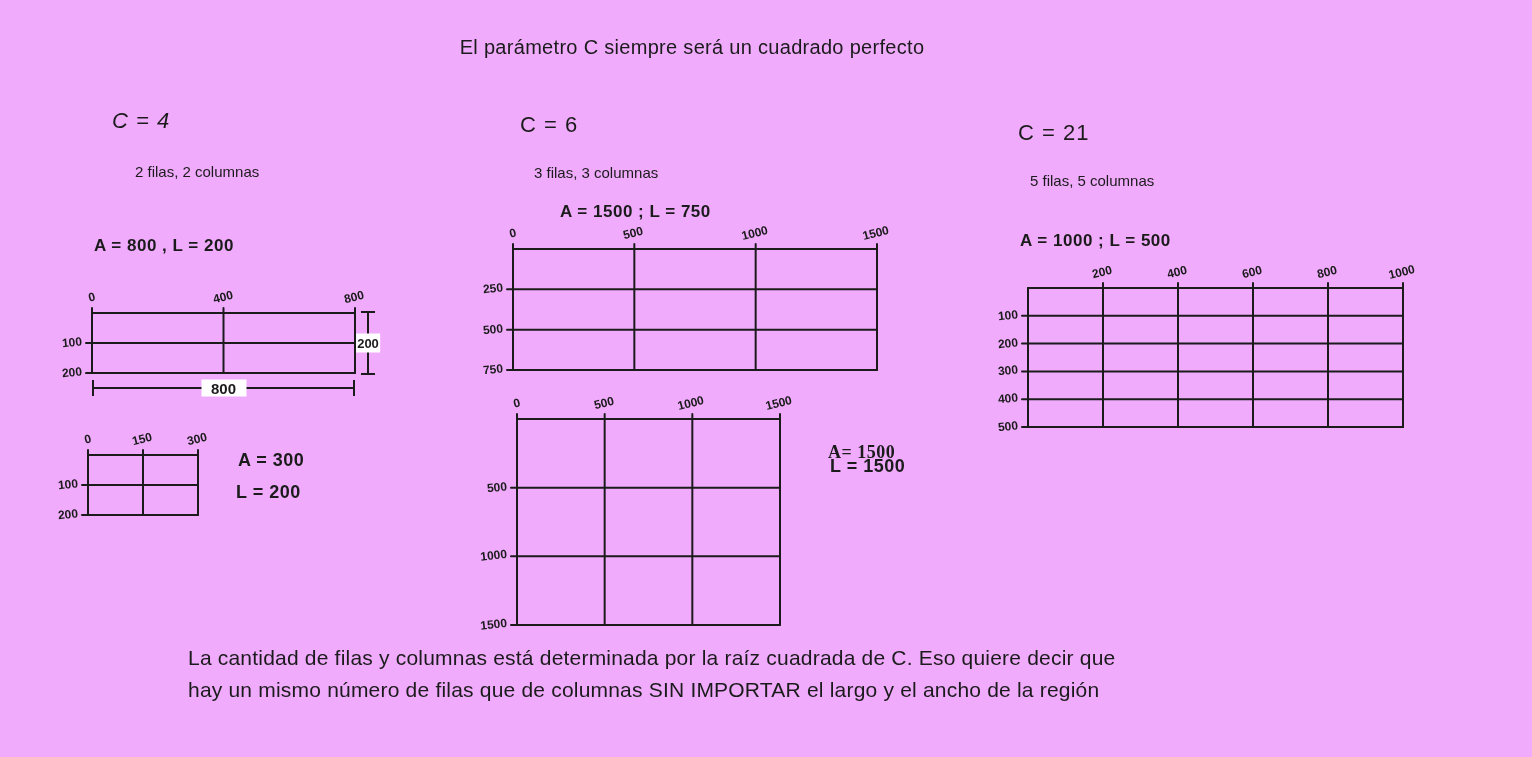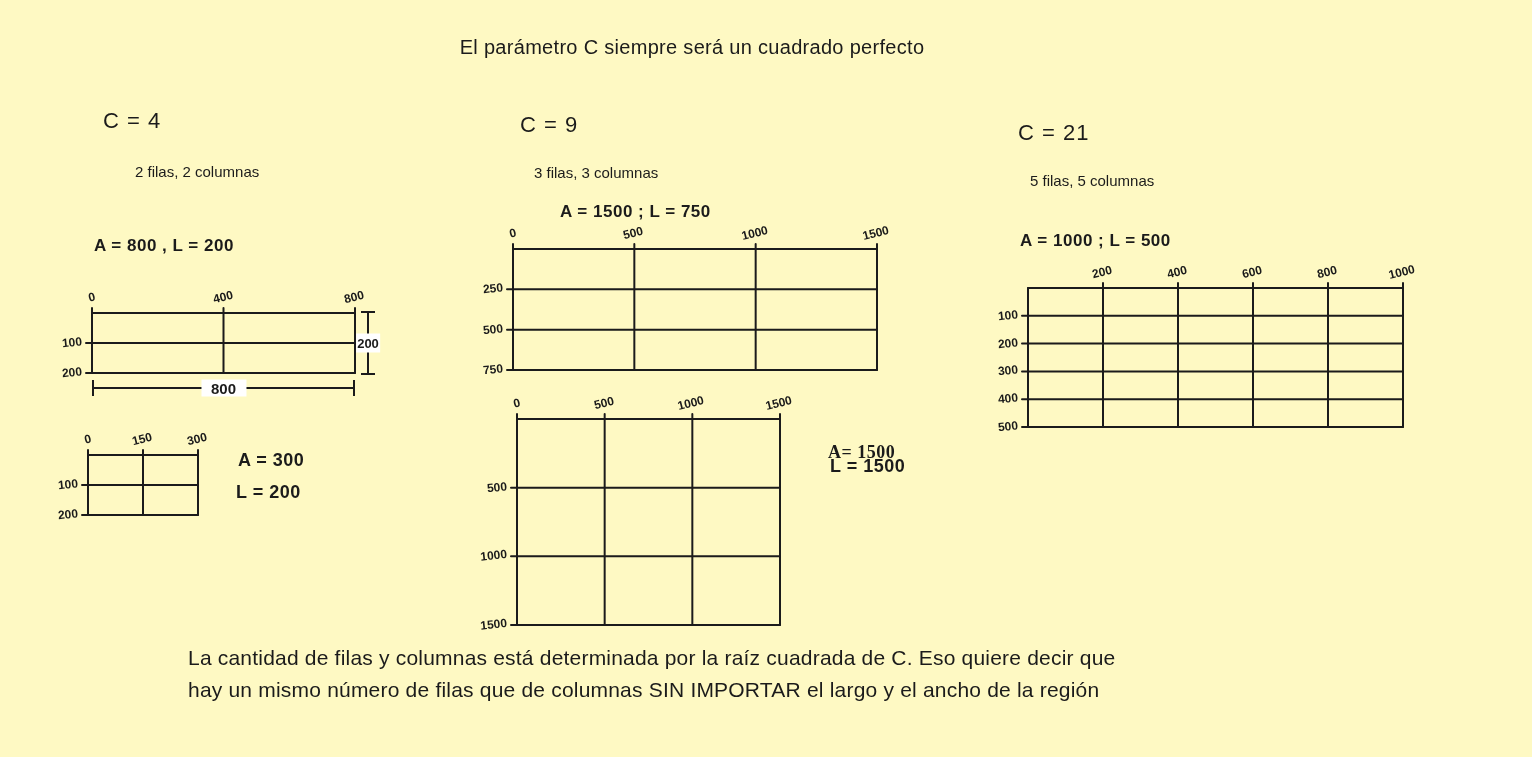--- a/index.html
+++ b/index.html
@@ -1,19 +1,19 @@
 <!DOCTYPE html>
 <html><head>
 <meta charset="utf-8">
 <style>
   html,body{margin:0;padding:0;background:#ffffff;}
   #canvas{
     position:relative;
     width:1532px;height:757px;
-    background:#fef9c3;
+    background:#f0abfc;
     font-family:"Liberation Sans", sans-serif;
     color:#1b1b1b;
     overflow:hidden;
   }
   .abs{position:absolute;}
   .title{
     font-size:20px;
     transform:translateX(-50%);
     white-space:nowrap;
     letter-spacing:.3px;
@@ -59,21 +59,21 @@
   }
   .footer-line{font-size:21px;white-space:nowrap;letter-spacing:.2px;}
 </style>
 </head>
 <body>
 
 <div id="canvas">
 
   <div class="abs title" style="left:692px;top:36px;">El parámetro C siempre será un cuadrado perfecto</div>
 
-  <div class="abs heading" style="left:103px;top:108px;">C = 4</div>
+  <div class="abs heading" style="left:112px;top:108px;font-style:italic;">C = 4</div>
   <div class="abs subheading" style="left:135px;top:163px;">2 filas, 2 columnas</div>
   <div class="abs params" style="left:94px;top:236px;">A = 800 ,   L = 200</div>
 
   <div class="grid" style="left:92px;top:313px;width:263px;height:60px;">
       <svg width="263" height="60" class="grid-svg">
         <line x1="0" y1="0" x2="0" y2="60" stroke="#1b1b1b" stroke-width="2" stroke-linecap="round"></line>
         <line x1="131.5" y1="0" x2="131.5" y2="60" stroke="#1b1b1b" stroke-width="2" stroke-linecap="round"></line>
         <line x1="263" y1="0" x2="263" y2="60" stroke="#1b1b1b" stroke-width="2" stroke-linecap="round"></line>
         <line x1="0" y1="0" x2="263" y2="0" stroke="#1b1b1b" stroke-width="2" stroke-linecap="round"></line>
         <line x1="0" y1="30" x2="263" y2="30" stroke="#1b1b1b" stroke-width="2" stroke-linecap="round"></line>
@@ -122,21 +122,21 @@
       <span class="tick tick-top" style="left: 0px;">0</span>
       <span class="tick tick-top" style="left: 55px;">150</span>
       <span class="tick tick-top" style="left: 110px;">300</span>
       <span class="tick tick-left" style="top: 30px;">100</span>
       <span class="tick tick-left" style="top: 60px;">200</span>
     </div>
 
   <div class="abs sidenote" style="left:238px;top:450px;">A = 300</div>
   <div class="abs sidenote" style="left:236px;top:482px;">L = 200</div>
 
-  <div class="abs heading" style="left:520px;top:112px;">C = 9</div>
+  <div class="abs heading" style="left:520px;top:112px;">C = 6</div>
   <div class="abs subheading" style="left:534px;top:164px;">3 filas, 3 columnas</div>
   <div class="abs params" style="left:560px;top:202px;">A = 1500 ;   L = 750</div>
 
   <div class="grid" style="left:513px;top:249px;width:364px;height:121px;">
       <svg width="364" height="121" class="grid-svg">
         <line x1="0" y1="0" x2="0" y2="121" stroke="#1b1b1b" stroke-width="2" stroke-linecap="round"></line>
         <line x1="121.33333333333333" y1="0" x2="121.33333333333333" y2="121" stroke="#1b1b1b" stroke-width="2" stroke-linecap="round"></line>
         <line x1="242.66666666666666" y1="0" x2="242.66666666666666" y2="121" stroke="#1b1b1b" stroke-width="2" stroke-linecap="round"></line>
         <line x1="364" y1="0" x2="364" y2="121" stroke="#1b1b1b" stroke-width="2" stroke-linecap="round"></line>
         <line x1="0" y1="0" x2="364" y2="0" stroke="#1b1b1b" stroke-width="2" stroke-linecap="round"></line>

